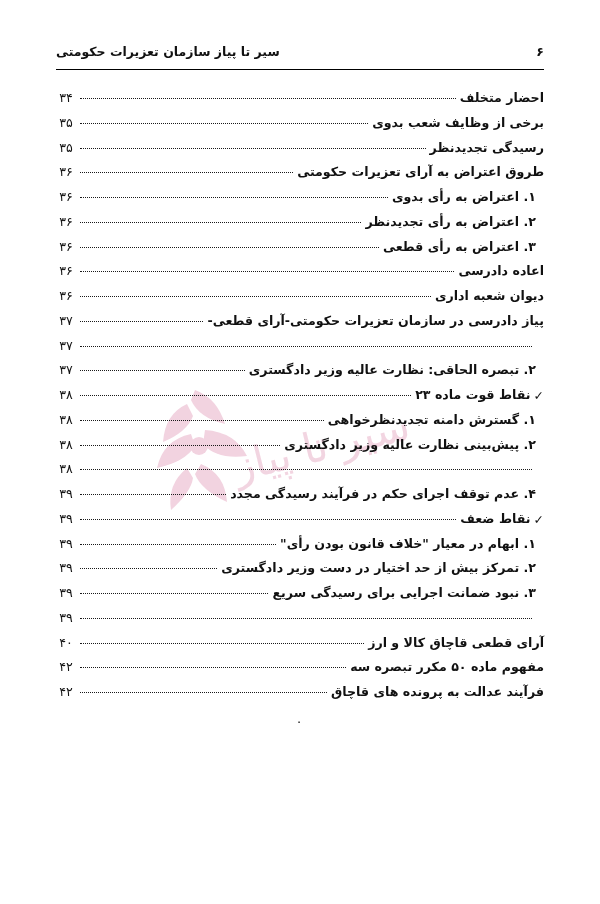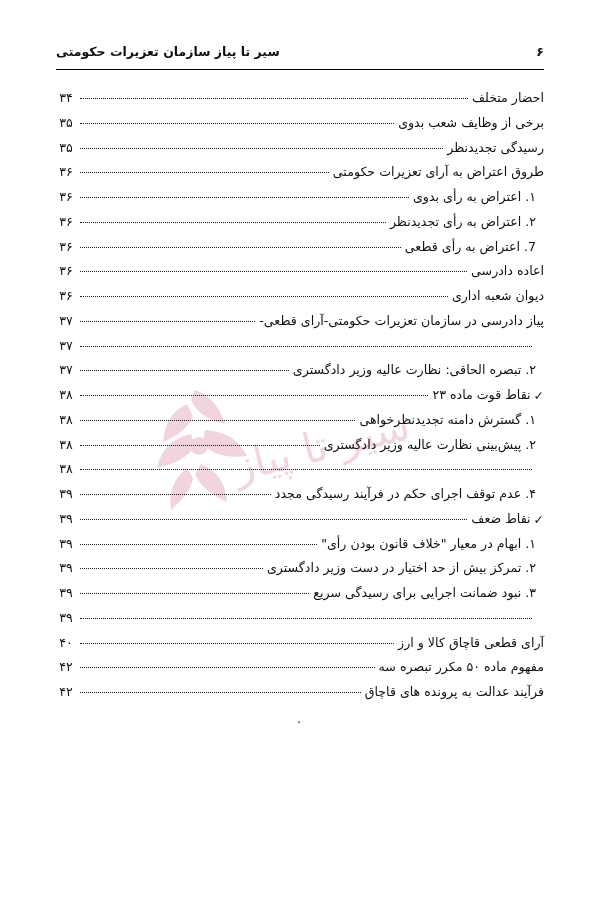--- a/index.html
+++ b/index.html
@@ -82,20 +82,21 @@
     margin-bottom: 9.4px;
     direction: rtl;
     white-space: nowrap;
   }
   .toc-row.sub { }
   .toc-row.indent1 { padding-right: 8px; }
 
   .t-label {
     flex: 0 0 auto;
     color: #111;
+    font-weight: bold;
   }
   .t-dots {
     flex: 1 1 auto;
     margin: 0 4px;
     border-bottom: 1.4px dotted #1a1a1a;
     transform: translateY(-3px);
     min-width: 14px;
     height: 1px;
   }
   .t-page {
@@ -181,21 +182,21 @@
       <span class="t-page">۳۶</span>
     </div>
 
     <div class="toc-row sub indent1">
       <span class="t-label">۲. اعتراض به رأی تجدیدنظر</span>
       <span class="t-dots"></span>
       <span class="t-page">۳۶</span>
     </div>
 
     <div class="toc-row sub indent1">
-      <span class="t-label">7. اعتراض به رأی قطعی</span>
+      <span class="t-label">۳. اعتراض به رأی قطعی</span>
       <span class="t-dots"></span>
       <span class="t-page">۳۶</span>
     </div>
 
     <div class="toc-row">
       <span class="t-label">اعاده دادرسی</span>
       <span class="t-dots"></span>
       <span class="t-page">۳۶</span>
     </div>
 

